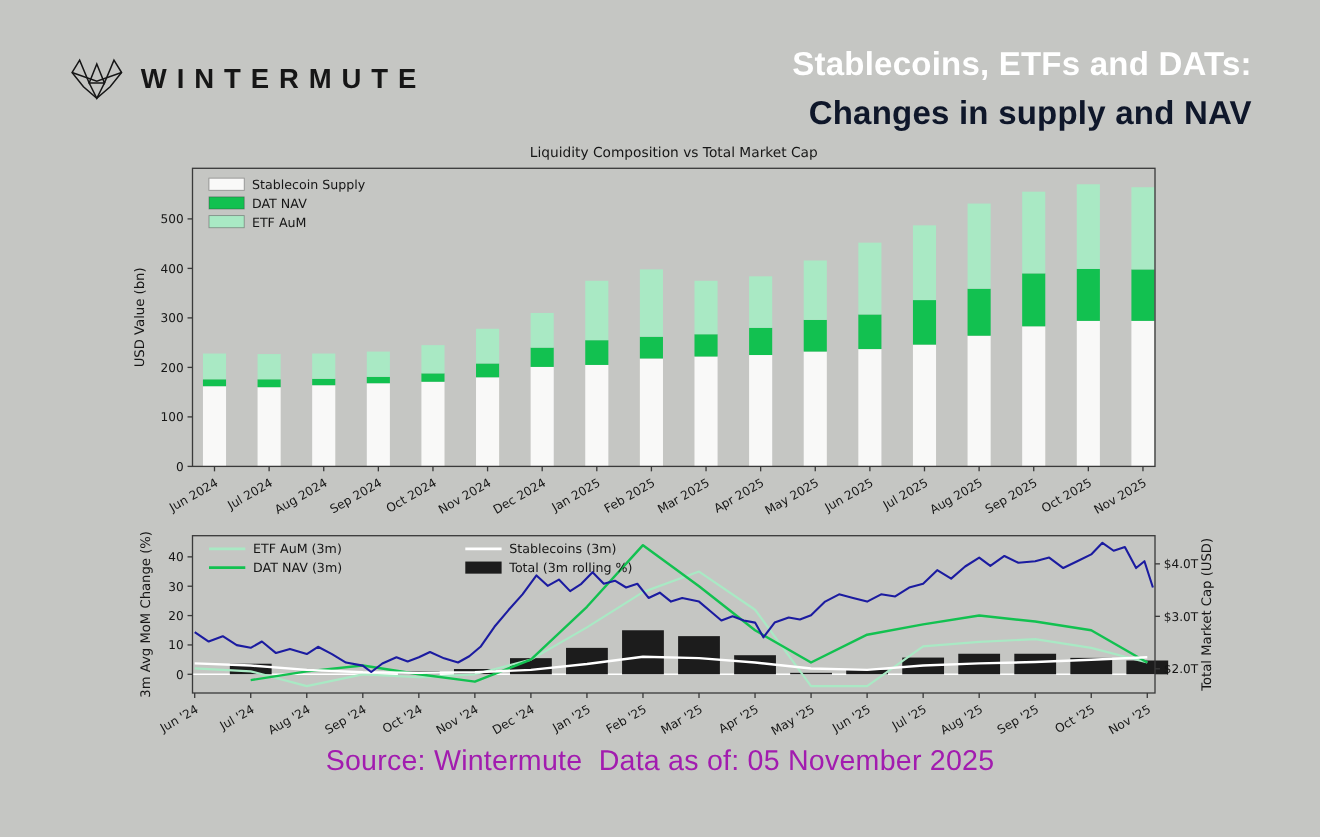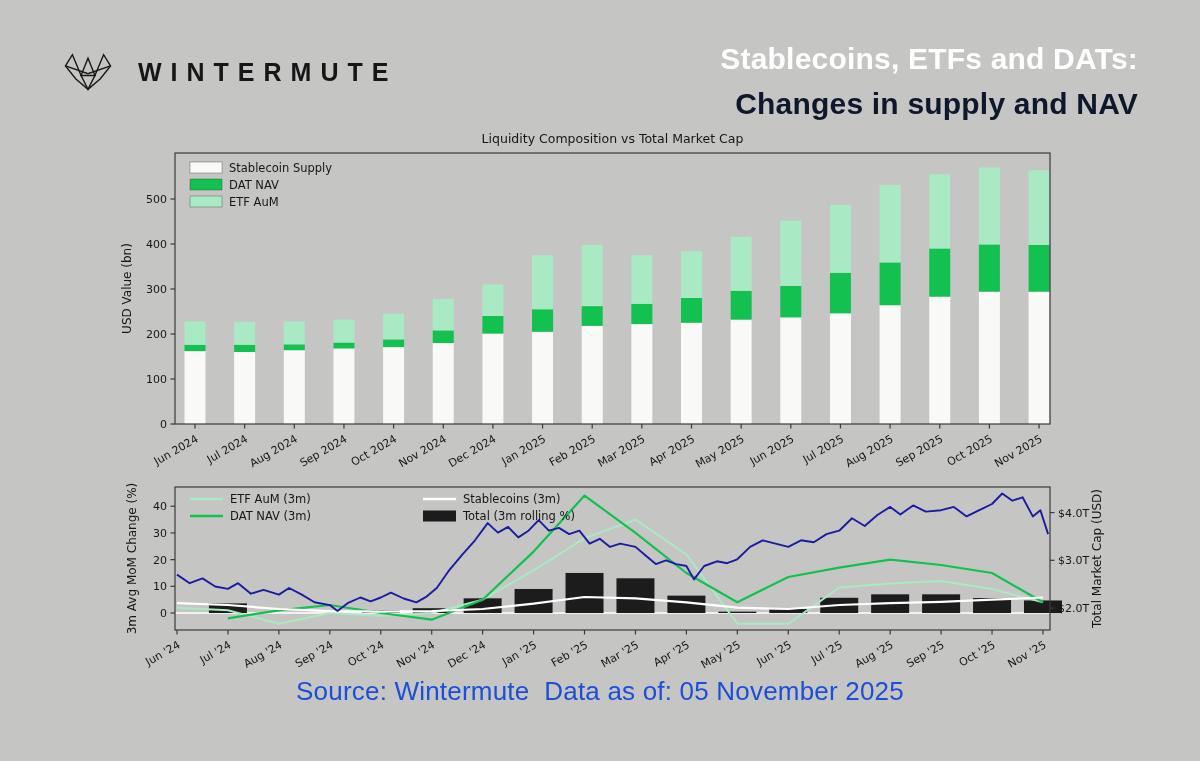--- a/index.html
+++ b/index.html
@@ -2,30 +2,30 @@
 <html><head>
 <meta charset="utf-8">
 <style>
   html,body{margin:0;padding:0;}
   body{
     width:1200px;height:761px;position:relative;overflow:hidden;
     background:#c5c6c3;
     font-family:"Liberation Sans",sans-serif;
   }
   .header{position:absolute;left:0;top:0;width:1200px;height:125px;}
-  .brand{position:absolute;left:62px;top:52px;display:flex;align-items:center;gap:24px;}
+  .brand{position:absolute;left:62px;top:52px;display:flex;align-items:center;gap:14px;}
   .brand-text{
     font-size:25px;font-weight:600;letter-spacing:9px;color:#161616;
   }
   .title-block{position:absolute;right:62px;top:36px;text-align:right;line-height:1.5;}
   .title-line1{font-size:30px;font-weight:700;color:#ffffff;letter-spacing:.2px;text-align:center;}
   .title-line2{font-size:30px;font-weight:700;color:#0f172a;letter-spacing:.2px;}
   .footer{
     position:absolute;left:0;top:676px;width:1200px;text-align:center;
-    font-size:26px;color:#1d4ed8;white-space:pre;letter-spacing:.2px;
+    font-size:26px;color:#a21caf;white-space:pre;letter-spacing:.2px;
   }
   svg text{font-family:"DejaVu Sans","Liberation Sans",sans-serif;fill:#161616;}
   .chart-title{font-size:12.5px;}
   .tick-label{font-size:11px;}
   .axis-label{font-size:12px;}
   .legend-label{font-size:11.5px;}
 </style>
 </head>
 <body>
 

